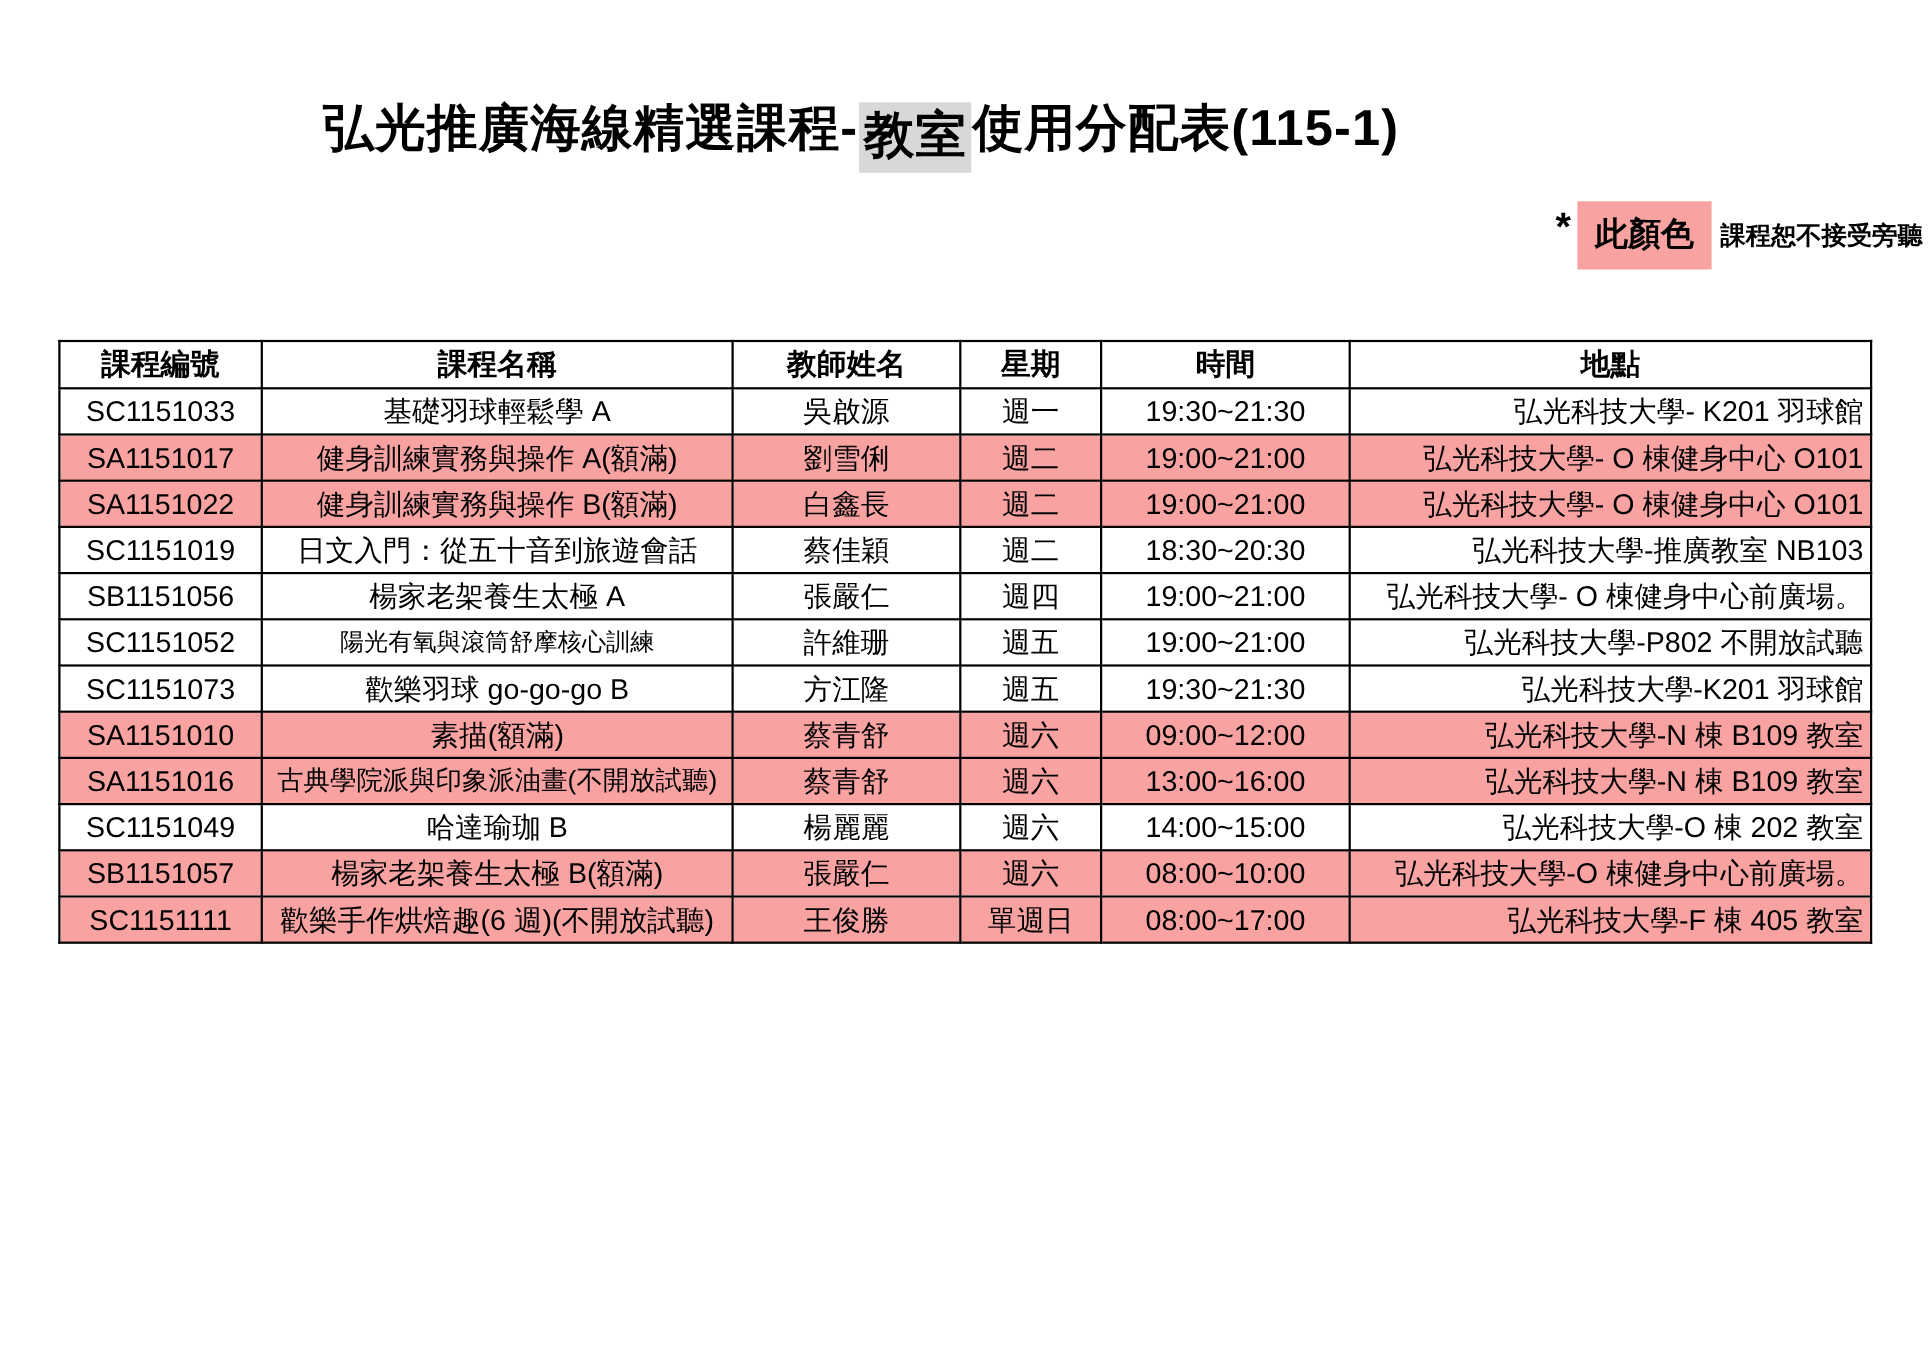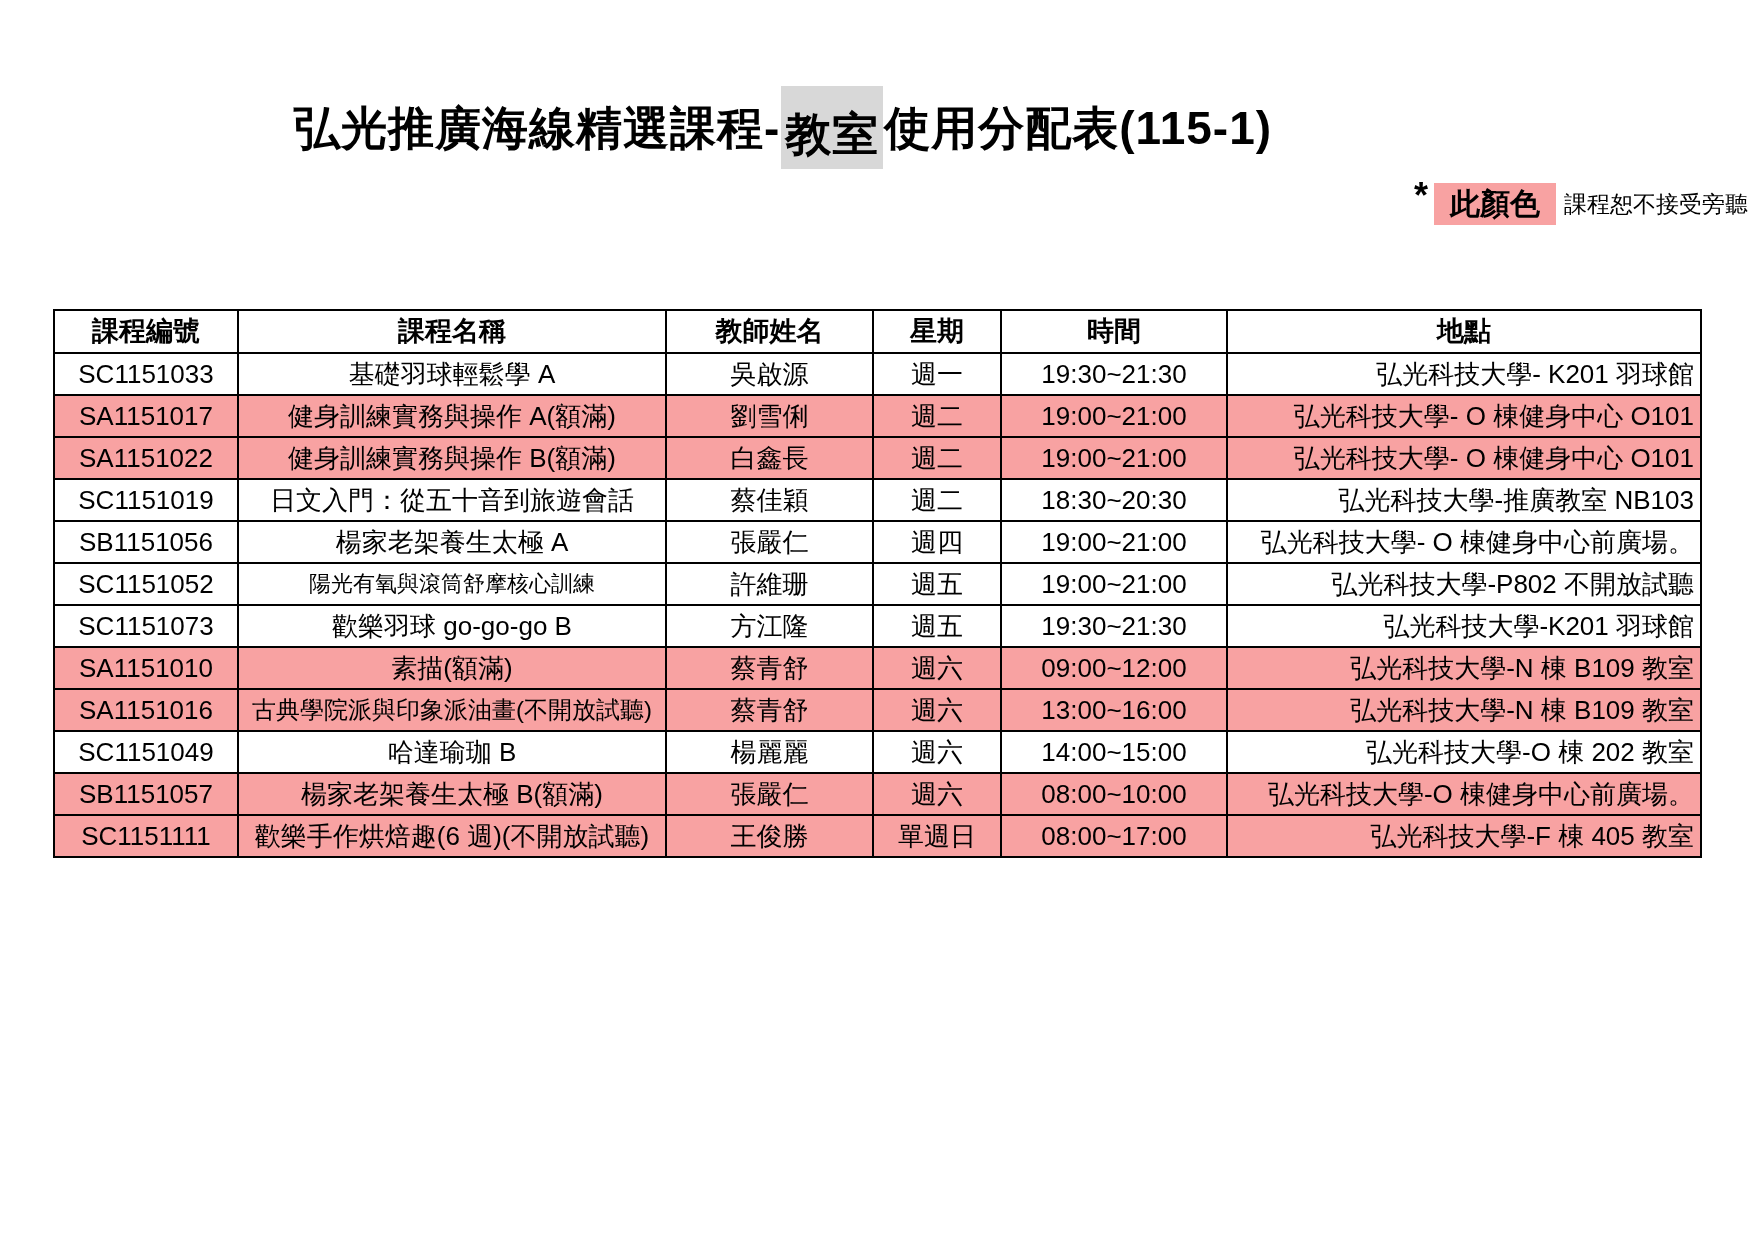--- a/index.html
+++ b/index.html
@@ -17,21 +17,21 @@
     top:86px;left:53px;width:1460px;
     text-align:center;
     font-size:46px;
     font-weight:700;
     letter-spacing:1px;
     white-space:nowrap;
   }
   .title .hlbox{
     display:inline-block;
     background:var(--gray,#d8d8d8);
-    padding:25px 4px 12px 4px;
+    padding:6px 4px 12px 4px;
     margin:0 1px;
     line-height:1;
     vertical-align:-6px;
   }
   
   .note{
     position:absolute;
     top:183px;right:6px;
     display:flex;
     align-items:center;
@@ -40,26 +40,26 @@
   .note .star{
     font-size:36px;
     font-weight:700;
     margin-right:6px;
     margin-top:-16px;
   }
   .note .swatch{
     background:var(--pink,#f8a2a2);
     font-size:30px;
     font-weight:700;
-    padding:6px 16px;
+    padding:16px 16px;
     line-height:1;
   }
   .note .msg{
     font-size:23px;
-    font-weight:400;
+    font-weight:700;
     margin-left:8px;
   }
   
   .tablewrap{
     position:absolute;
     top:309px;left:53px;
   }
   table{
     border-collapse:collapse;
     table-layout:fixed;

